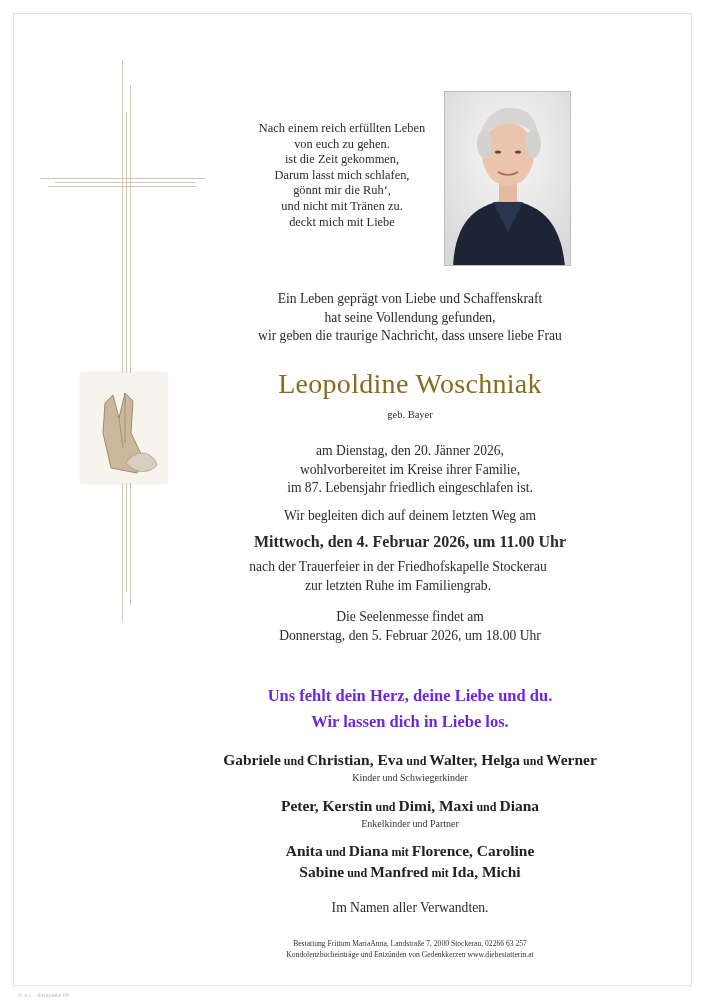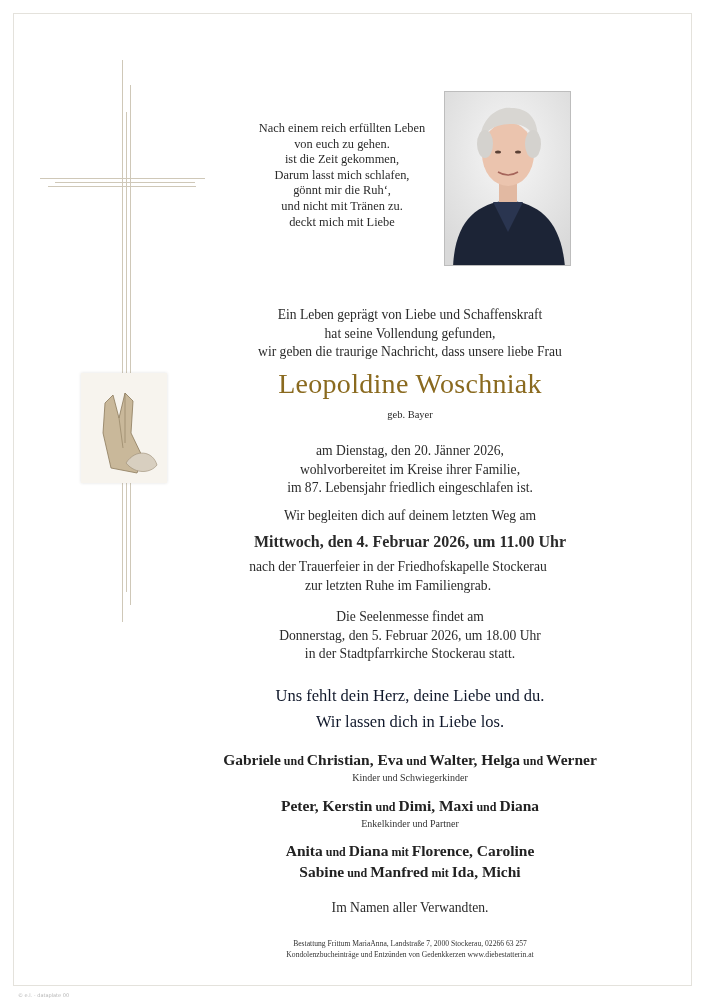--- a/index.html
+++ b/index.html
@@ -24,32 +24,32 @@
   }
   .photo {
     position: absolute; left: 444px; top: 91px; width: 127px; height: 175px;
     border: 1px solid #bdbdbd; box-sizing: border-box; background: #f2f2f2; overflow: hidden;
   }
   .hands {
     position: absolute; left: 81px; top: 373px; width: 86px; height: 110px;
     background: #fbfaf7; box-shadow: 0 0 3px rgba(0,0,0,0.12); overflow: hidden;
   }
 
-  .intro { left: 200px; top: 306px; width: 420px; font-size: 13.6px; line-height: 18.5px; }
+  .intro { left: 200px; top: 290px; width: 420px; font-size: 13.6px; line-height: 18.5px; }
   .name {
     left: 200px; top: 366px; width: 420px; font-size: 28px; line-height: 36px;
     color: #8a6a1f; letter-spacing: 0.3px;
   }
   .maiden { left: 200px; top: 408px; width: 420px; font-size: 10.5px; line-height: 14px; }
   .death { left: 200px; top: 442px; width: 420px; font-size: 13.6px; line-height: 18.5px; }
   .accompany { left: 200px; top: 507px; width: 420px; font-size: 13.6px; line-height: 18px; }
   .funeral-date { left: 200px; top: 531px; width: 420px; font-size: 16px; line-height: 22px; font-weight: bold; }
   .funeral-place { left: 188px; top: 558px; width: 420px; font-size: 13.6px; line-height: 18.5px; }
   .mass { left: 200px; top: 608px; width: 420px; font-size: 13.6px; line-height: 18.5px; }
-  .motto { left: 200px; top: 683px; width: 420px; font-size: 16.5px; line-height: 26px; color: #0f172a; font-weight: normal; }
+  .motto { left: 200px; top: 683px; width: 420px; font-size: 16.5px; line-height: 26px; color: #6d28d9; font-weight: bold; }
 
   .family { left: 190px; width: 440px; }
   .fam-line { font-size: 15.5px; line-height: 20px; font-weight: bold; color: #222; }
   .fam-line .conj { font-weight: bold; font-size: 12px; }
   .fam-sub { font-size: 10px; line-height: 13px; color: #333; }
   .on-behalf { left: 200px; top: 899px; width: 420px; font-size: 13.6px; line-height: 18px; }
   .footer { left: 180px; top: 939px; width: 460px; font-size: 7.6px; line-height: 10.5px; color: #333; }
   .corner-mark { position: absolute; left: 18px; top: 992px; font-size: 5px; color: #b5b5b5; font-family: "DejaVu Sans", sans-serif; }
 </style>
 </head>
@@ -131,21 +131,20 @@
 <div class="center accompany serif">Wir begleiten dich auf deinem letzten Weg am</div>
 <div class="center funeral-date serif">Mittwoch, den 4. Februar 2026, um 11.00 Uhr</div>
 <div class="center funeral-place serif">
   <div>nach der Trauerfeier in der Friedhofskapelle Stockerau</div>
   <div>zur letzten Ruhe im Familiengrab.</div>
 </div>
 
 <div class="center mass serif">
   <div>Die Seelenmesse findet am</div>
   <div>Donnerstag, den 5. Februar 2026, um 18.00 Uhr</div>
-  <div>in der Stadtpfarrkirche Stockerau statt.</div>
 </div>
 
 <div class="center motto serif">
   <div>Uns fehlt dein Herz, deine Liebe und du.</div>
   <div>Wir lassen dich in Liebe los.</div>
 </div>
 
 <div class="center family serif" style="top:750px;">
   <div class="fam-line"><span>Gabriele</span><span class="conj"> und </span><span>Christian</span><span>, </span><span>Eva</span><span class="conj"> und </span><span>Walter</span><span>, </span><span>Helga</span><span class="conj"> und </span><span>Werner</span></div>
   <div class="fam-sub">Kinder und Schwiegerkinder</div>

